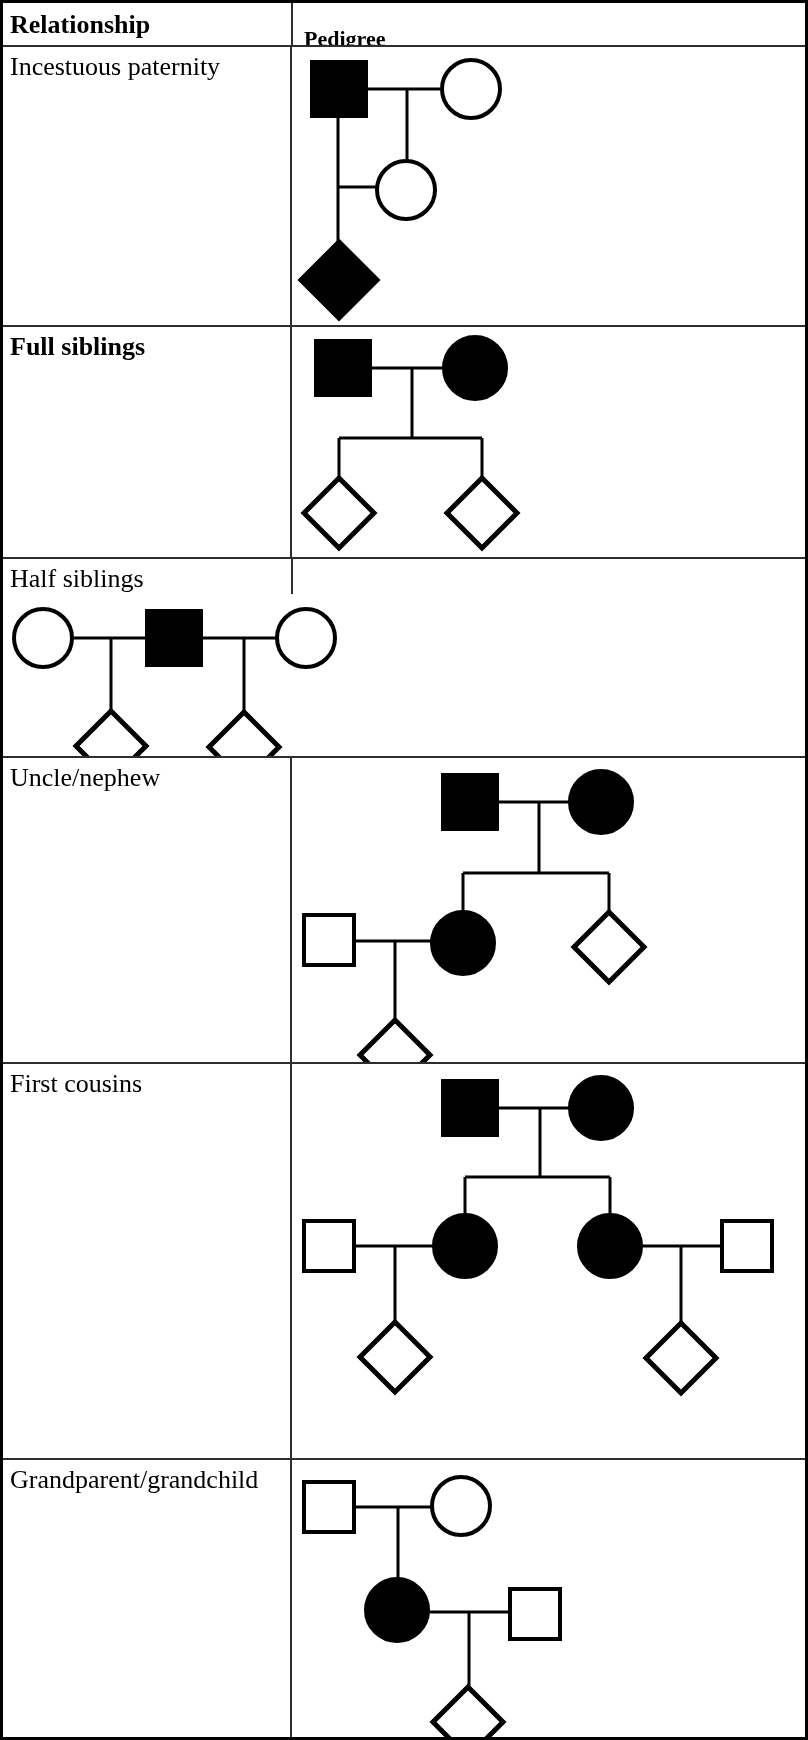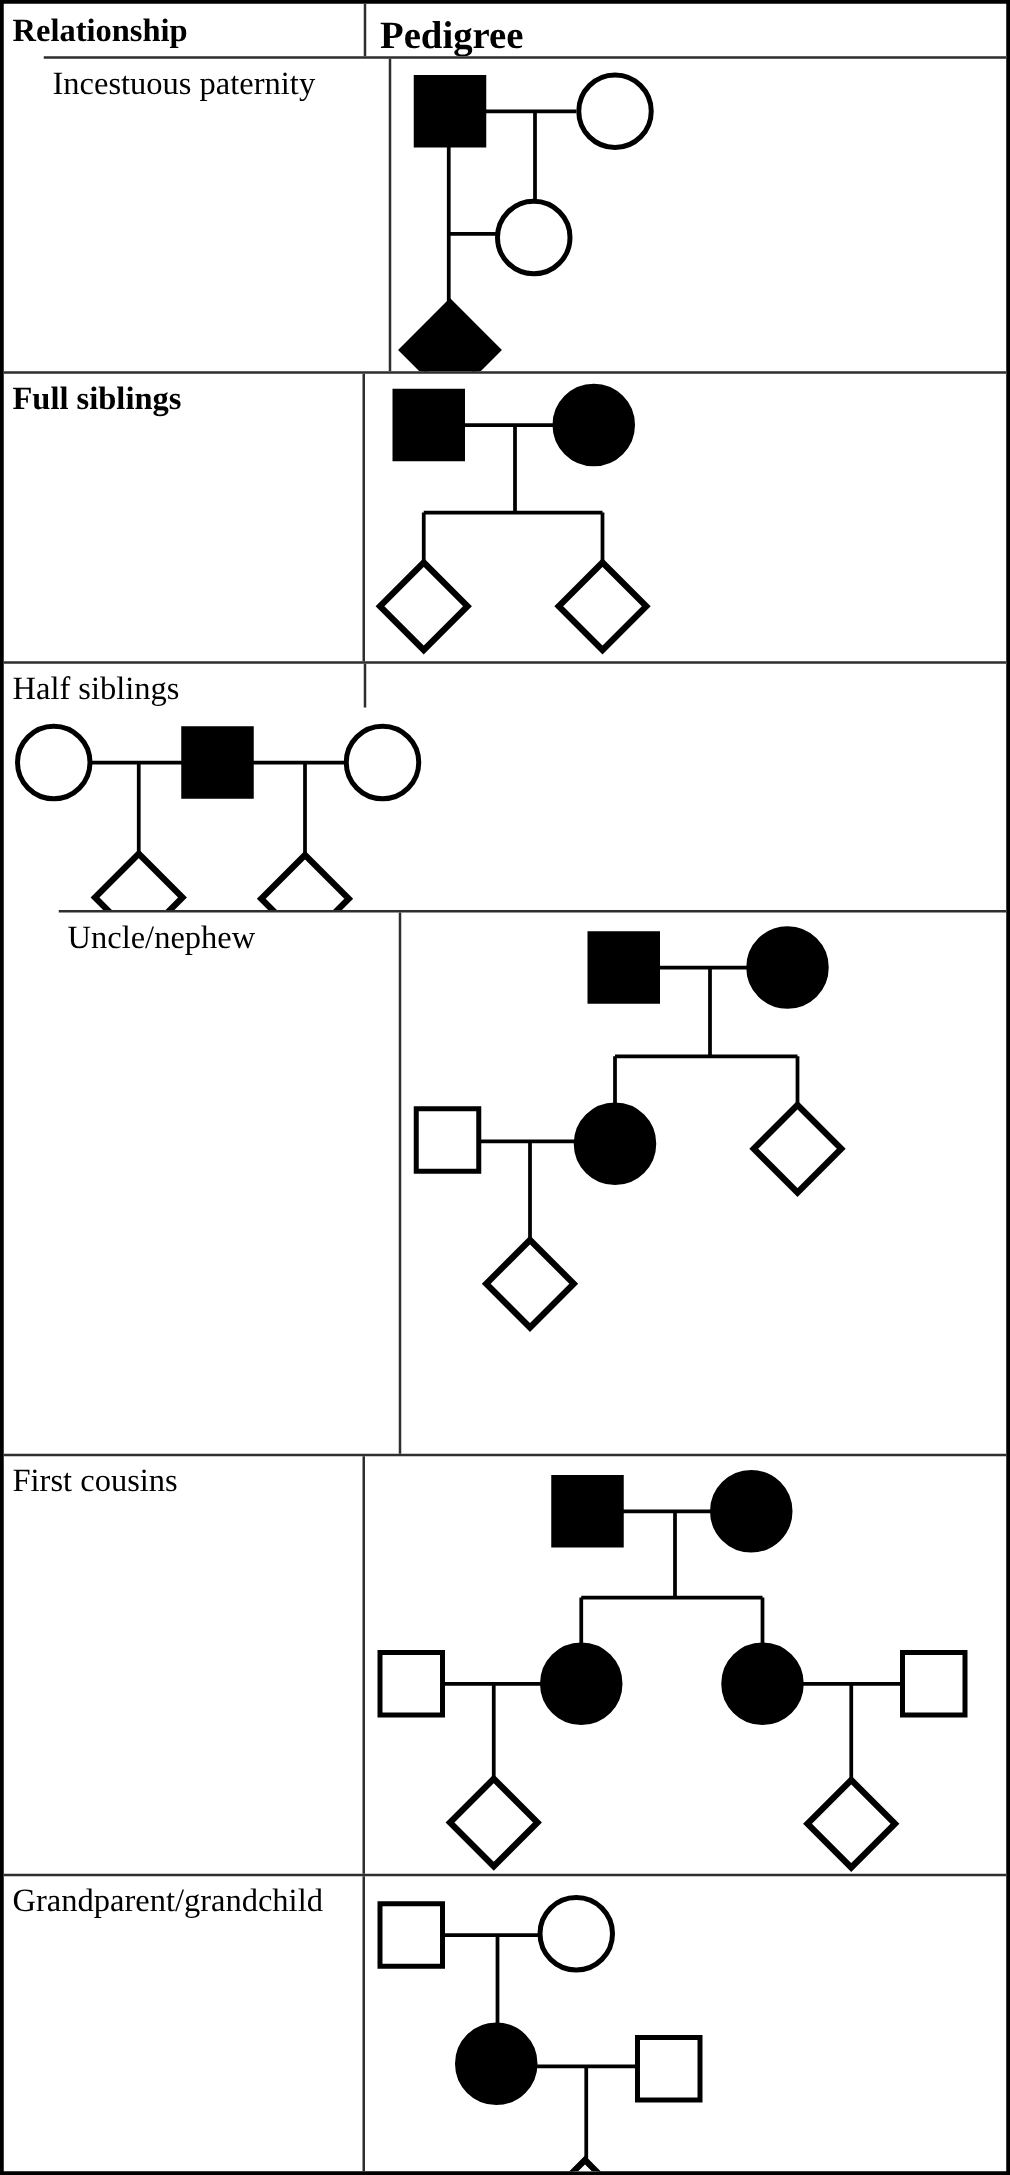--- a/index.html
+++ b/index.html
@@ -11,33 +11,33 @@
   }
   .row{display:flex;flex:0 0 auto;border-top:2px solid #2e2e2e;box-sizing:border-box;}
   .row.header{border-top:none;}
   .cell-label{
     width:290px;box-sizing:border-box;border-right:2px solid #2e2e2e;
     padding:5px 8px 0 7px;font-size:26px;line-height:1.15;
   }
   .cell-ped{flex:1 1 auto;box-sizing:border-box;position:relative;overflow:hidden;}
   .row.header{height:42px;}
   .row.header .cell-label{font-weight:bold;padding-top:7px;}
-  .row.header .cell-ped{font-weight:bold;font-size:31px;padding:7px 0 0 11px;}
+  .row.header .cell-ped{font-weight:bold;font-size:22px;padding:23px 0 0 11px;}
   .cell-ped svg{display:block;}
 </style>
 </head>
 <body>
 
 <div id="table">
   <div class="row header">
     <div class="cell-label">Relationship</div>
     <div class="cell-ped">Pedigree</div>
   </div>
 
-    <div class="row" style="height: 252px; margin-left: 32px;">
+    <div class="row" style="height: 280px;">
       <div class="cell-label">Incestuous paternity</div>
       <div class="cell-ped">
         <svg xmlns="http://www.w3.org/2000/svg" width="514" height="278" viewBox="0 0 514 278">
           <line x1="74" y1="42" x2="148" y2="42" stroke="#000000" stroke-width="3"></line>
           <line x1="115" y1="42" x2="115" y2="113" stroke="#000000" stroke-width="3"></line>
           <line x1="46" y1="68" x2="46" y2="196" stroke="#000000" stroke-width="3"></line>
           <line x1="46" y1="140" x2="84" y2="140" stroke="#000000" stroke-width="3"></line>
           <rect x="20" y="15" width="54" height="54" fill="#000000" stroke="#000000" stroke-width="4"></rect>
           <circle cx="179" cy="42" r="29" fill="#ffffff" stroke="#000000" stroke-width="4"></circle>
           <circle cx="114" cy="143" r="29" fill="#ffffff" stroke="#000000" stroke-width="4"></circle>
@@ -73,42 +73,42 @@
           <line x1="241" y1="44" x2="241" y2="118" stroke="#000000" stroke-width="3"></line>
           <circle cx="40" cy="44" r="29" fill="#ffffff" stroke="#000000" stroke-width="4"></circle>
           <rect x="144" y="17" width="54" height="54" fill="#000000" stroke="#000000" stroke-width="4"></rect>
           <circle cx="303" cy="44" r="29" fill="#ffffff" stroke="#000000" stroke-width="4"></circle>
           <polygon points="108,117 143,152 108,187 73,152" fill="#ffffff" stroke="#000000" stroke-width="5" stroke-linejoin="miter"></polygon>
           <polygon points="241,118 276,153 241,188 206,153" fill="#ffffff" stroke="#000000" stroke-width="5" stroke-linejoin="miter"></polygon>
         </svg>
       </div>
     </div>
 
-    <div class="row" style="height: 435px; margin-left: 44px;">
+    <div class="row" style="height: 306px;">
       <div class="cell-label">Uncle/nephew</div>
       <div class="cell-ped">
         <svg xmlns="http://www.w3.org/2000/svg" width="514" height="339" viewBox="0 0 514 339">
           <line x1="205" y1="44" x2="278" y2="44" stroke="#000000" stroke-width="3"></line>
           <line x1="247" y1="44" x2="247" y2="115" stroke="#000000" stroke-width="3"></line>
           <line x1="171" y1="115" x2="317" y2="115" stroke="#000000" stroke-width="3"></line>
           <line x1="171" y1="115" x2="171" y2="155" stroke="#000000" stroke-width="3"></line>
           <line x1="317" y1="115" x2="317" y2="154" stroke="#000000" stroke-width="3"></line>
           <line x1="63" y1="183" x2="141" y2="183" stroke="#000000" stroke-width="3"></line>
           <line x1="103" y1="183" x2="103" y2="262" stroke="#000000" stroke-width="3"></line>
           <rect x="151" y="17" width="54" height="54" fill="#000000" stroke="#000000" stroke-width="4"></rect>
           <circle cx="309" cy="44" r="31" fill="#000000" stroke="#000000" stroke-width="4"></circle>
           <rect x="12" y="157" width="50" height="50" fill="#ffffff" stroke="#000000" stroke-width="4"></rect>
           <circle cx="171" cy="185" r="31" fill="#000000" stroke="#000000" stroke-width="4"></circle>
           <polygon points="317,154 352,189 317,224 282,189" fill="#ffffff" stroke="#000000" stroke-width="5" stroke-linejoin="miter"></polygon>
           <polygon points="103,262 138,297 103,332 68,297" fill="#ffffff" stroke="#000000" stroke-width="5" stroke-linejoin="miter"></polygon>
         </svg>
       </div>
     </div>
 
-    <div class="row" style="height: 336px;">
+    <div class="row" style="height: 396px;">
       <div class="cell-label">First cousins</div>
       <div class="cell-ped">
         <svg xmlns="http://www.w3.org/2000/svg" width="514" height="334" viewBox="0 0 514 334">
           <line x1="205" y1="44" x2="278" y2="44" stroke="#000000" stroke-width="3"></line>
           <line x1="248" y1="44" x2="248" y2="113" stroke="#000000" stroke-width="3"></line>
           <line x1="173" y1="113" x2="318" y2="113" stroke="#000000" stroke-width="3"></line>
           <line x1="173" y1="113" x2="173" y2="152" stroke="#000000" stroke-width="3"></line>
           <line x1="318" y1="113" x2="318" y2="152" stroke="#000000" stroke-width="3"></line>
           <line x1="63" y1="182" x2="143" y2="182" stroke="#000000" stroke-width="3"></line>
           <line x1="103" y1="182" x2="103" y2="258" stroke="#000000" stroke-width="3"></line>

